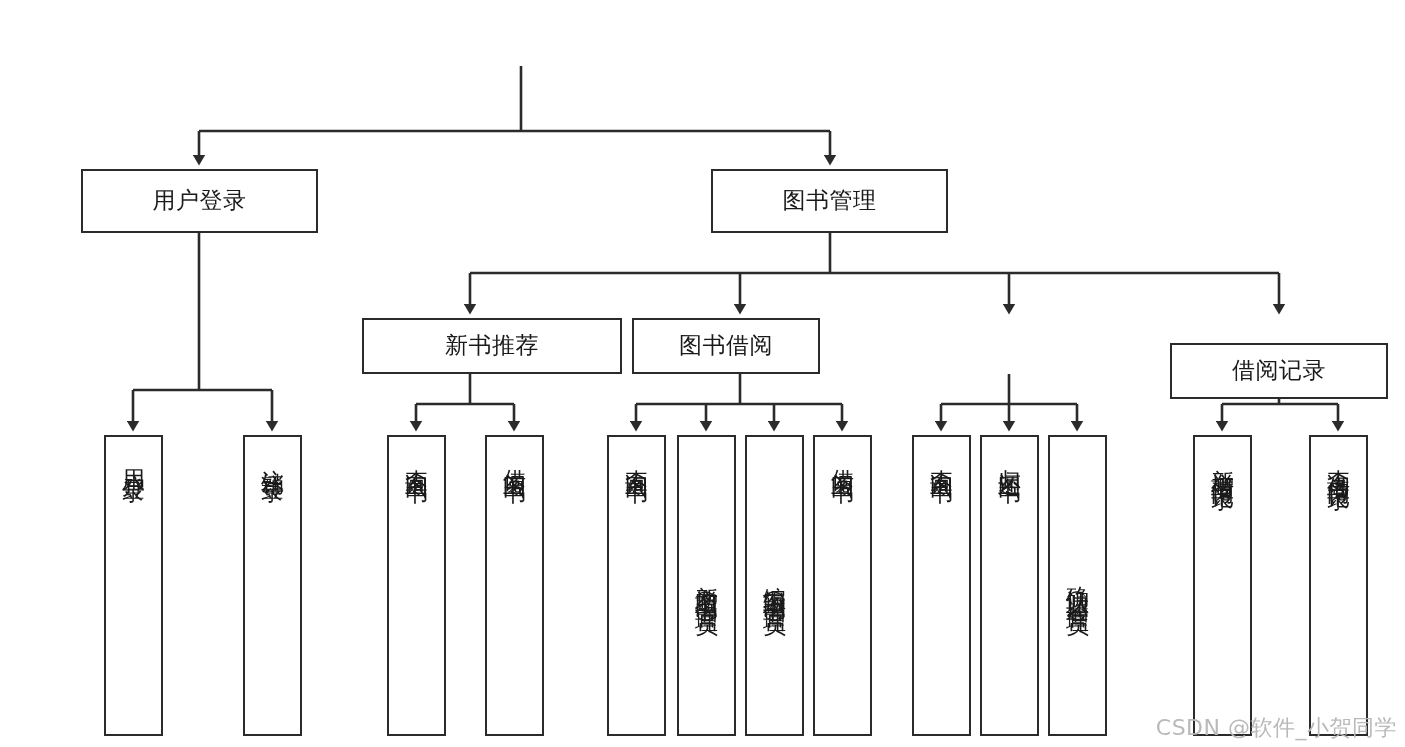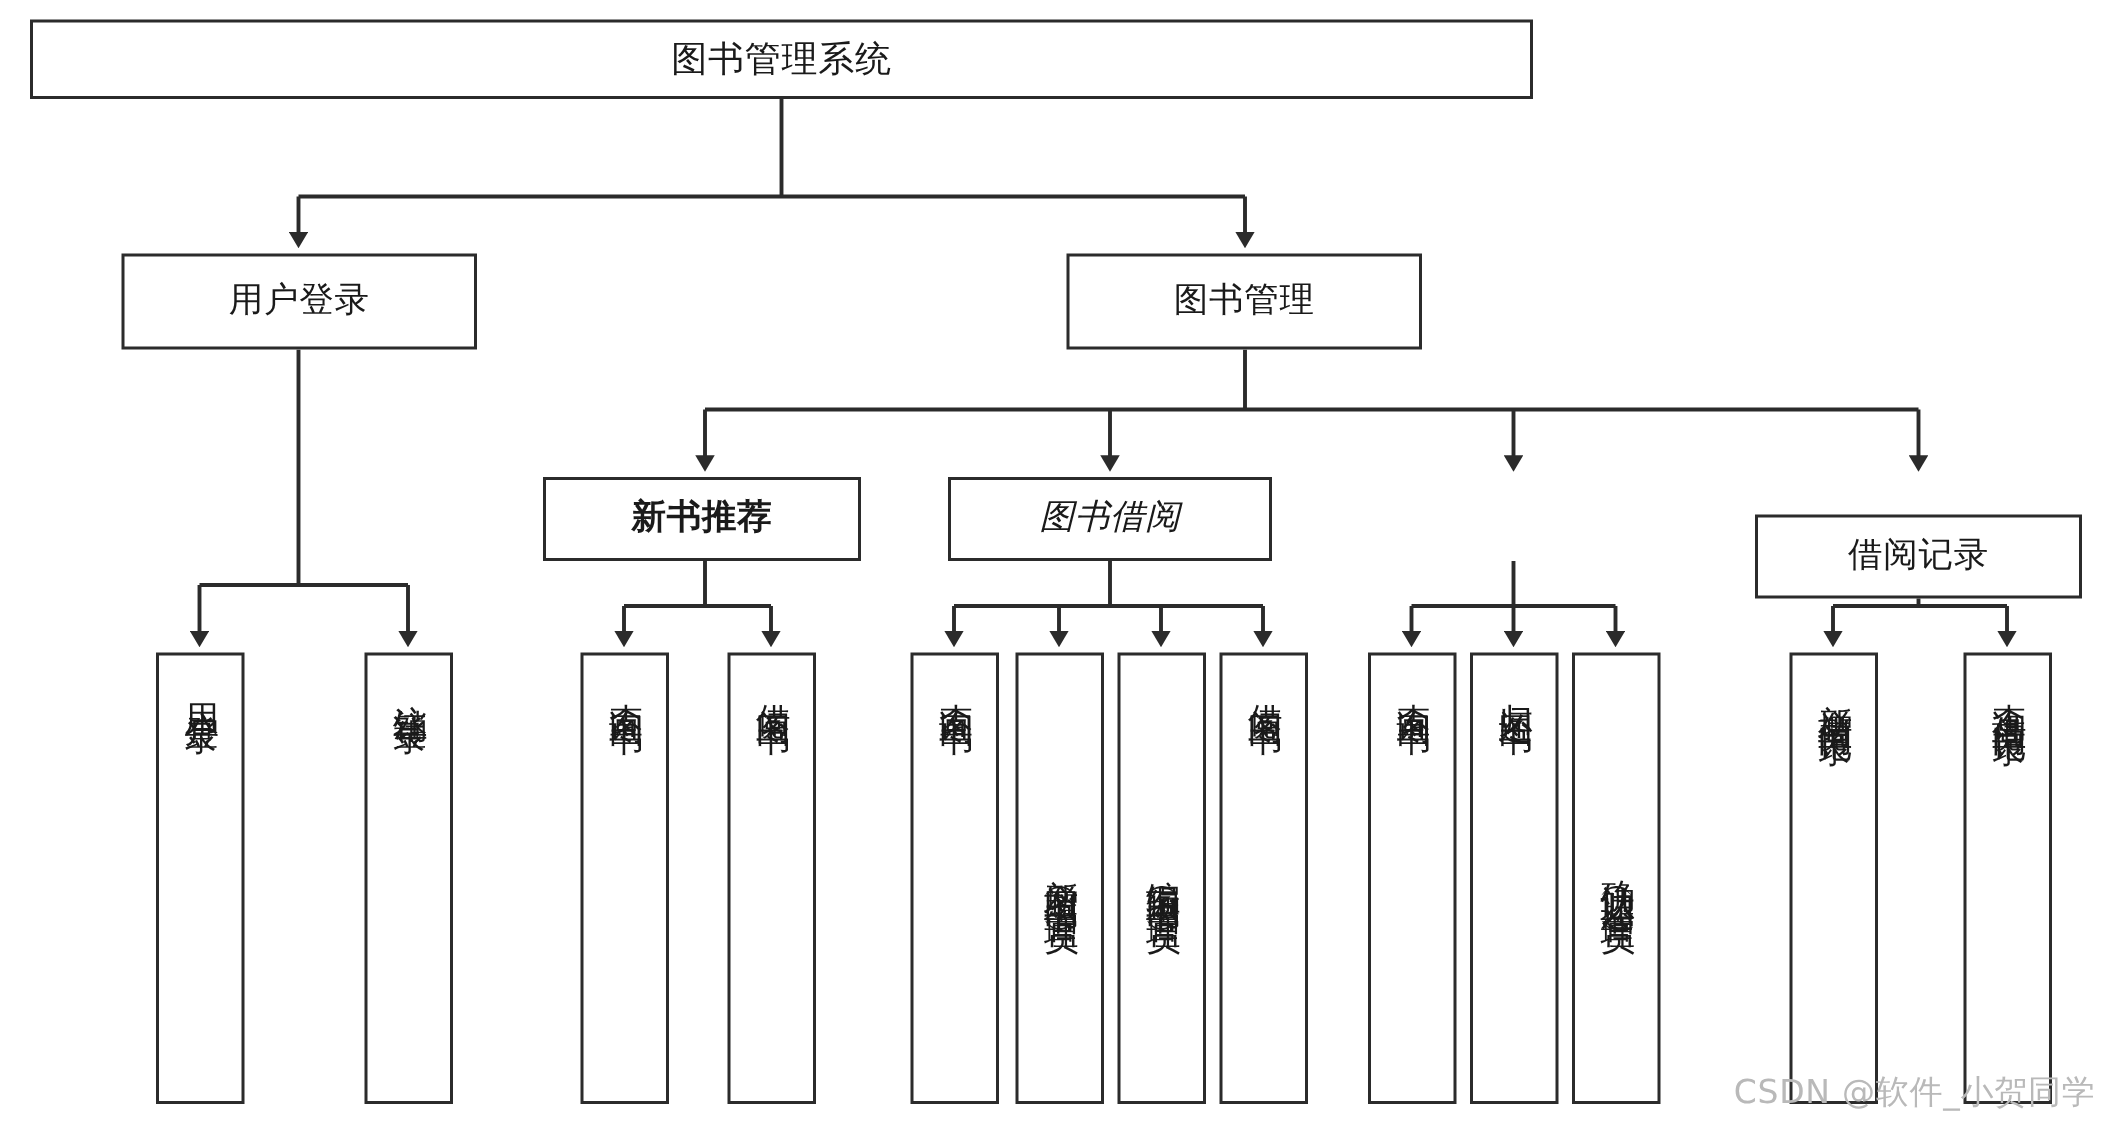--- a/index.html
+++ b/index.html
@@ -125,35 +125,32 @@
       <path d="M1009,404 L1009,422" marker-end="url(#ah)"></path>
       <path d="M1077,404 L1077,422" marker-end="url(#ah)"></path>
 
       <path d="M1279,374 L1279,404"></path>
       <path d="M1222,404 L1338,404"></path>
       <path d="M1222,404 L1222,422" marker-end="url(#ah)"></path>
       <path d="M1338,404 L1338,422" marker-end="url(#ah)"></path>
     </g>
   </svg>
 
-  <div class="node horiz root" style="left:20px; top:13px; width:1002px; height:53px;">
-    <span class="label">图书管理系统</span>
-  </div>
 
   <div class="node horiz" style="left:81px; top:169px; width:237px; height:64px;">
     <span class="label">用户登录</span>
   </div>
   <div class="node horiz" style="left:711px; top:169px; width:237px; height:64px;">
     <span class="label">图书管理</span>
   </div>
 
-  <div class="node horiz" style="left:362px; top:318px; width:212px; height:56px;font-weight:bold;">
+  <div class="node horiz" style="left:362px; top:318px; width:260px; height:56px;">
     <span class="label">新书推荐</span>
   </div>
-  <div class="node horiz" style="left:632px; top:318px; width:216px; height:56px;font-style:italic;">
+  <div class="node horiz" style="left:632px; top:318px; width:188px; height:56px;">
     <span class="label">图书借阅</span>
   </div>
   <div class="node horiz" style="left:1170px; top:318px; width:218px; height:56px;margin-top:25px;">
     <span class="label">借阅记录</span>
   </div>
 
   <div class="node vert" style="left:104px; top:435px; width:59px; height:301px;">
     <span class="label">用户登录</span>
   </div>
   <div class="node vert" style="left:243px; top:435px; width:59px; height:301px;">

